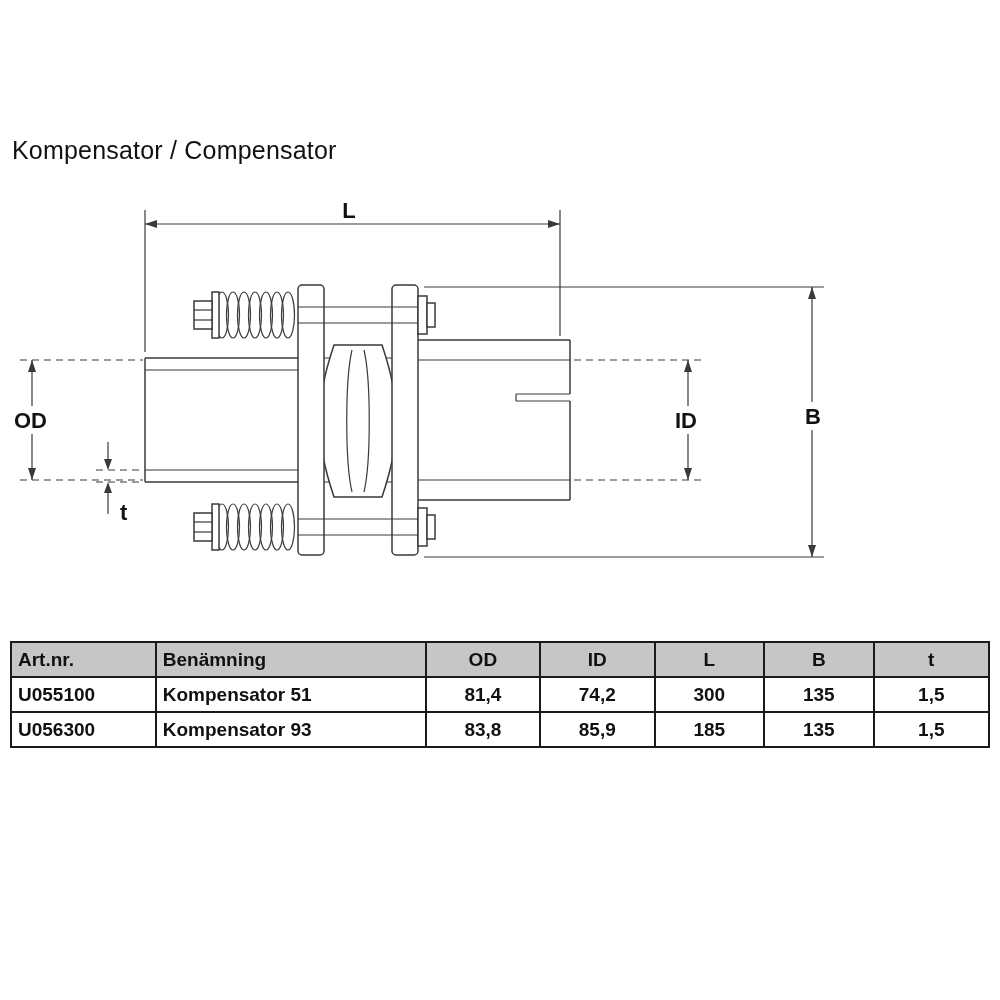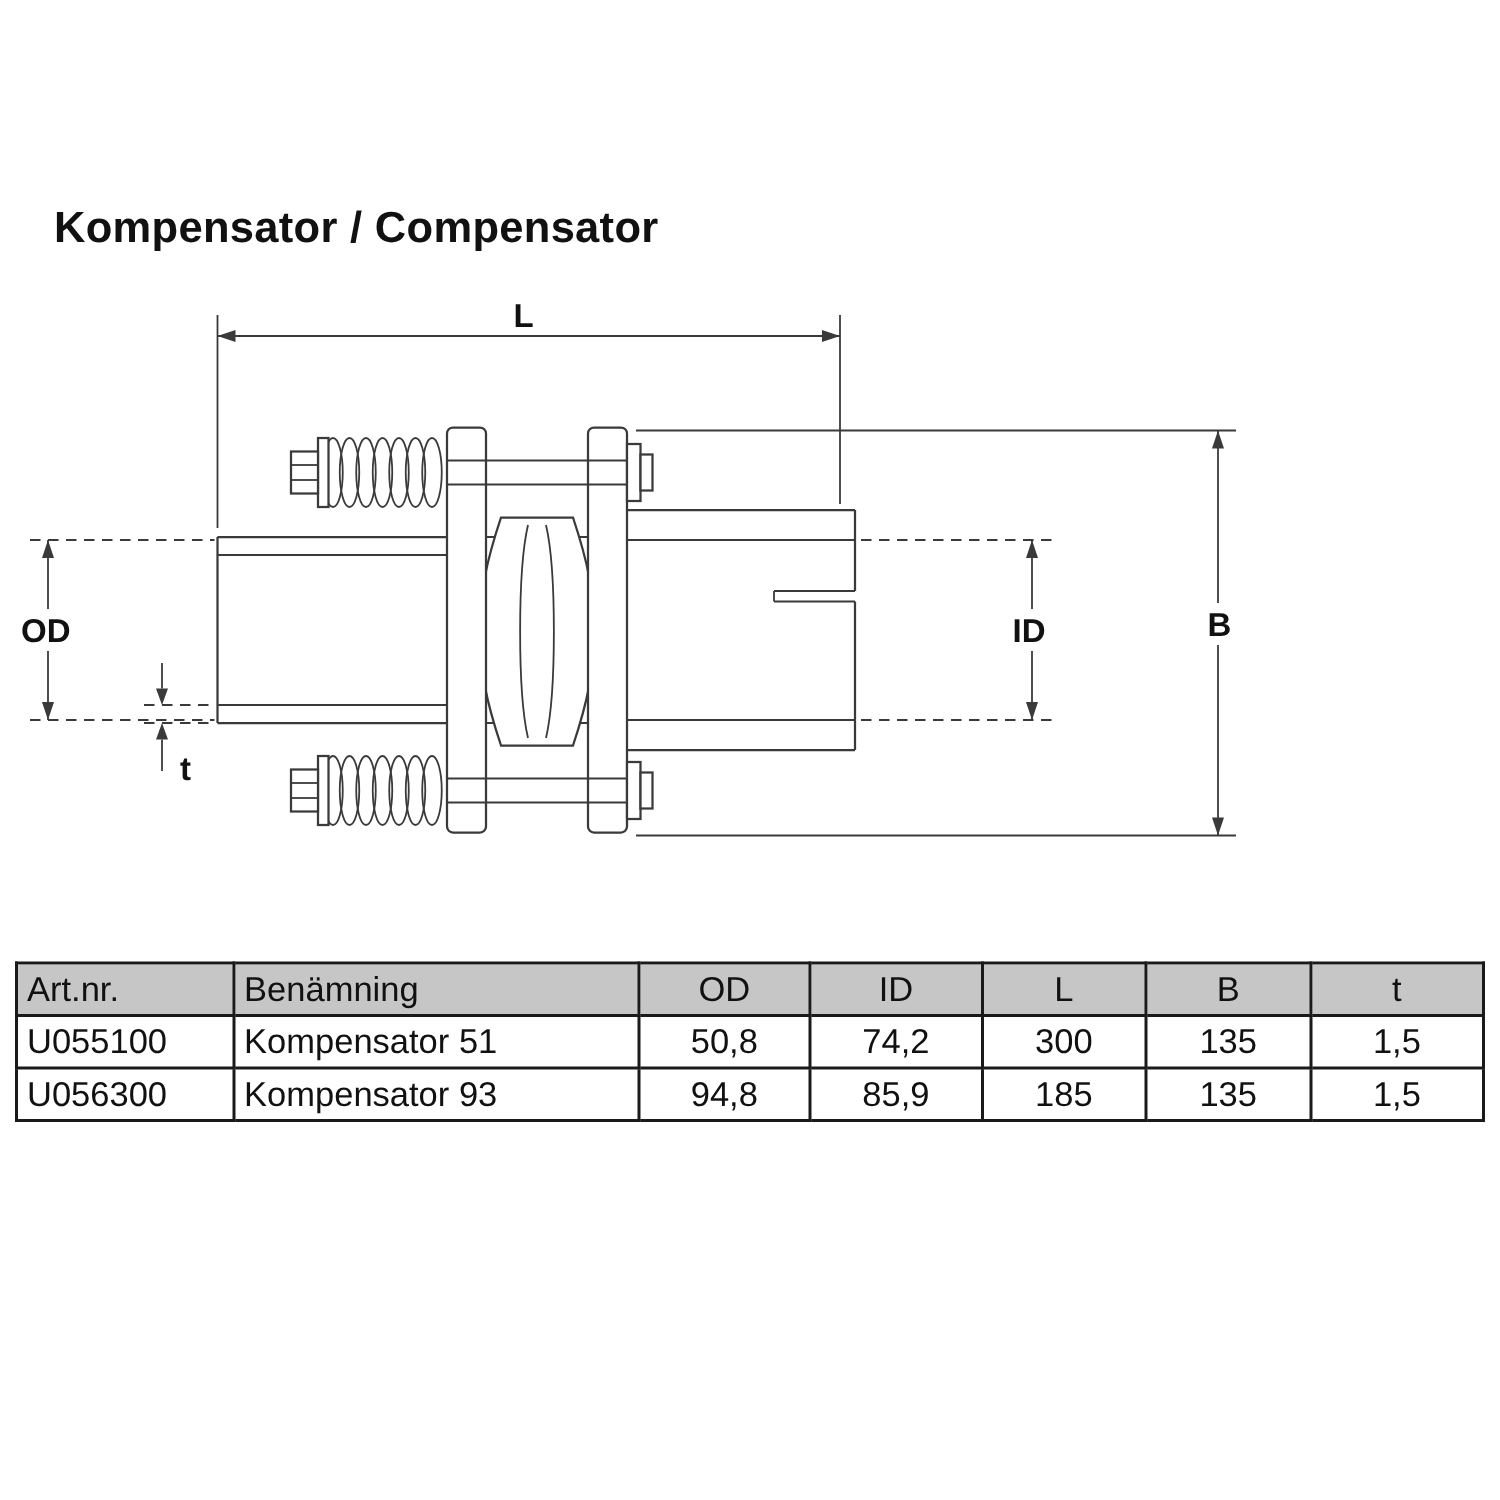--- a/index.html
+++ b/index.html
@@ -1,22 +1,22 @@
 <!DOCTYPE html>
 <html><head>
 <meta charset="utf-8">
 <style>
   html,body{margin:0;padding:0;}
   body{
     width:1000px;height:1000px;position:relative;background:#ffffff;
     font-family:"Liberation Sans",sans-serif;color:#111111;
   }
   .page-title{
-    position:absolute;left:36px;top:136px;margin:0;
-    font-size:29px;font-weight:bold;letter-spacing:0.2px;
+    position:absolute;left:12px;top:136px;margin:0;
+    font-size:25px;font-weight:normal;letter-spacing:0.2px;
   }
   .drawing{
     position:absolute;left:0;top:180px;width:860px;height:430px;
   }
   .drawing line,.drawing path,.drawing rect,.drawing ellipse{
     stroke:#3a3a3a;fill:none;stroke-width:1.5;
   }
   .drawing .thin{stroke-width:1.2;}
   .drawing .dash{stroke-dasharray:7 5;stroke-width:1.2;}
   .drawing .arrow{fill:#3a3a3a;stroke:none;}
@@ -24,21 +24,21 @@
   .drawing .mask{fill:#ffffff;stroke:none;}
   .drawing text{
     font-family:"Liberation Sans",sans-serif;font-size:22px;font-weight:bold;
     fill:#111111;stroke:none;
   }
   .spec-table{
     position:absolute;left:10px;top:641px;width:980px;
     border-collapse:collapse;table-layout:fixed;
   }
   .spec-table th,.spec-table td{
-    border:2px solid #1a1a1a;height:33px;font-size:23px;font-weight:normal;
+    border:2px solid #1a1a1a;height:33px;font-size:19px;font-weight:bold;
     padding:0 6px;white-space:nowrap;overflow:hidden;
   }
   .spec-table th{background:#c6c6c6;}
   .col-art{width:14.8%;}
   .col-name{width:27.6%;}
   .col-od{width:11.7%;}
   .col-id{width:11.7%;}
   .col-l{width:11.2%;}
   .col-b{width:11.2%;}
   .col-t{width:11.8%;}
@@ -194,29 +194,29 @@
       <th class="ac">ID</th>
       <th class="ac">L</th>
       <th class="ac">B</th>
       <th class="ac">t</th>
     </tr>
   </thead>
   <tbody>
     <tr>
       <td class="al">U055100</td>
       <td class="al">Kompensator 51</td>
-      <td class="ac">50,8</td>
+      <td class="ac">81,4</td>
       <td class="ac">74,2</td>
       <td class="ac">300</td>
       <td class="ac">135</td>
       <td class="ac">1,5</td>
     </tr>
     <tr>
       <td class="al">U056300</td>
       <td class="al">Kompensator 93</td>
-      <td class="ac">94,8</td>
+      <td class="ac">83,8</td>
       <td class="ac">85,9</td>
       <td class="ac">185</td>
       <td class="ac">135</td>
       <td class="ac">1,5</td>
     </tr>
   </tbody>
 </table>
 
 </body></html>

